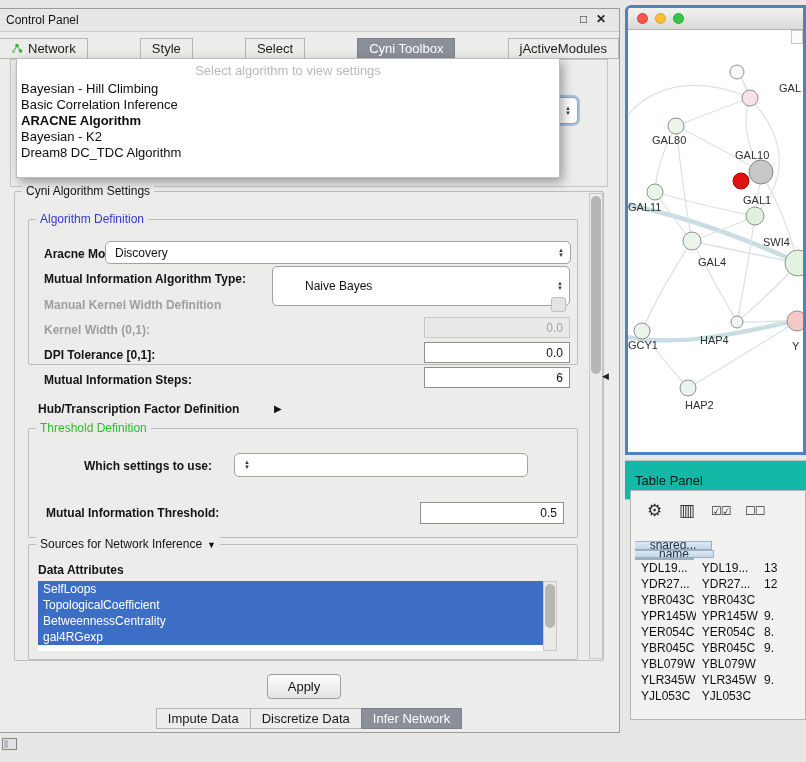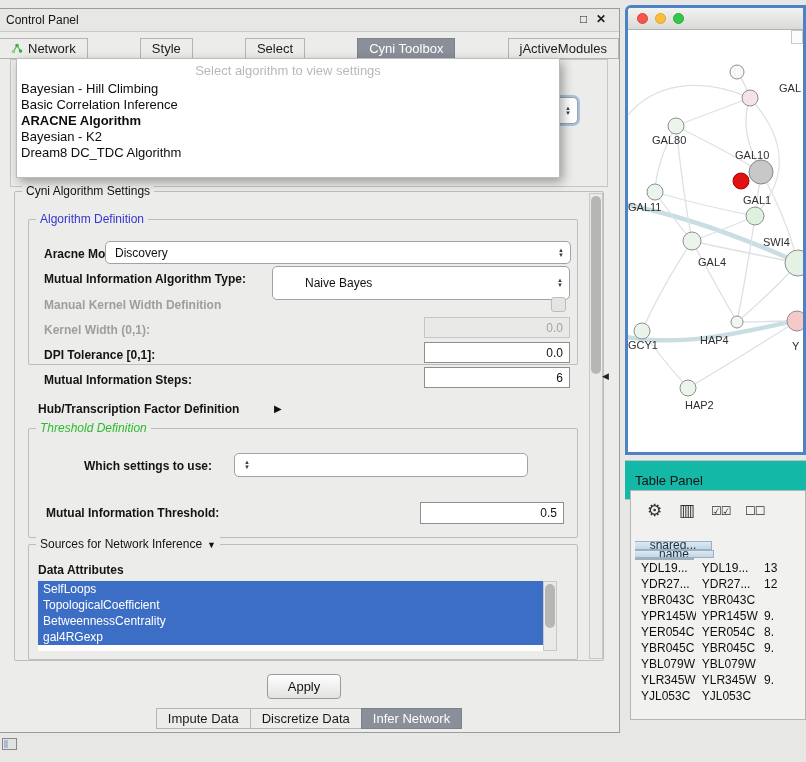--- a/index.html
+++ b/index.html
@@ -150,21 +150,21 @@
     <span class="lbl" style="left:44px;top:238px;">Aracne Mode:</span>
     <div class="combo" style="left:105px;top:232px;width:466px;height:23px;">
       <span class="val">Discovery</span>
       <span class="stepper">
           <i>▲</i>
           <i>▼</i>
         </span>
     </div>
 
     <span class="lbl" style="left:44px;top:263px;">Mutual Information Algorithm Type:</span>
-    <div class="combo" style="left:272px;top:257px;width:298px;height:34px;padding-left:32px;">
+    <div class="combo" style="left:272px;top:257px;width:298px;height:40px;padding-left:32px;">
       <span class="val">Naive Bayes</span>
       <span class="stepper">
           <i>▲</i>
           <i>▼</i>
         </span>
     </div>
 
     <span class="lbl dis" style="left:44px;top:289px;">Manual Kernel Width Definition</span>
     <div class="checkbox" style="left:551px;top:288px;"></div>
 
@@ -173,21 +173,21 @@
 
     <span class="lbl" style="left:44px;top:339px;">DPI Tolerance [0,1]:</span>
     <div class="tfield" style="left:424px;top:333px;width:146px;height:21px;">0.0</div>
 
     <span class="lbl" style="left:44px;top:364px;">Mutual Information Steps:</span>
     <div class="tfield" style="left:424px;top:358px;width:146px;height:21px;">6</div>
 
     <span class="lbl" style="left:38px;top:393px;font-weight:bold;">Hub/Transcription Factor Definition</span>
     <span class="tri" style="left:274px;top:394px;">▶</span>
 
-    <div class="fieldset" style="left:28px;top:419px;width:550px;height:110px;font-style:italic;">
+    <div class="fieldset" style="left:28px;top:419px;width:550px;height:110px;">
       <span class="legend green">Threshold Definition</span>
     </div>
 
     <span class="lbl" style="left:84px;top:450px;">Which settings to use:</span>
     <div class="combo" style="left:234px;top:444px;width:294px;height:24px;">
       <span class="stepper">
           <i>▲</i>
           <i>▼</i>
         </span>
     </div>

